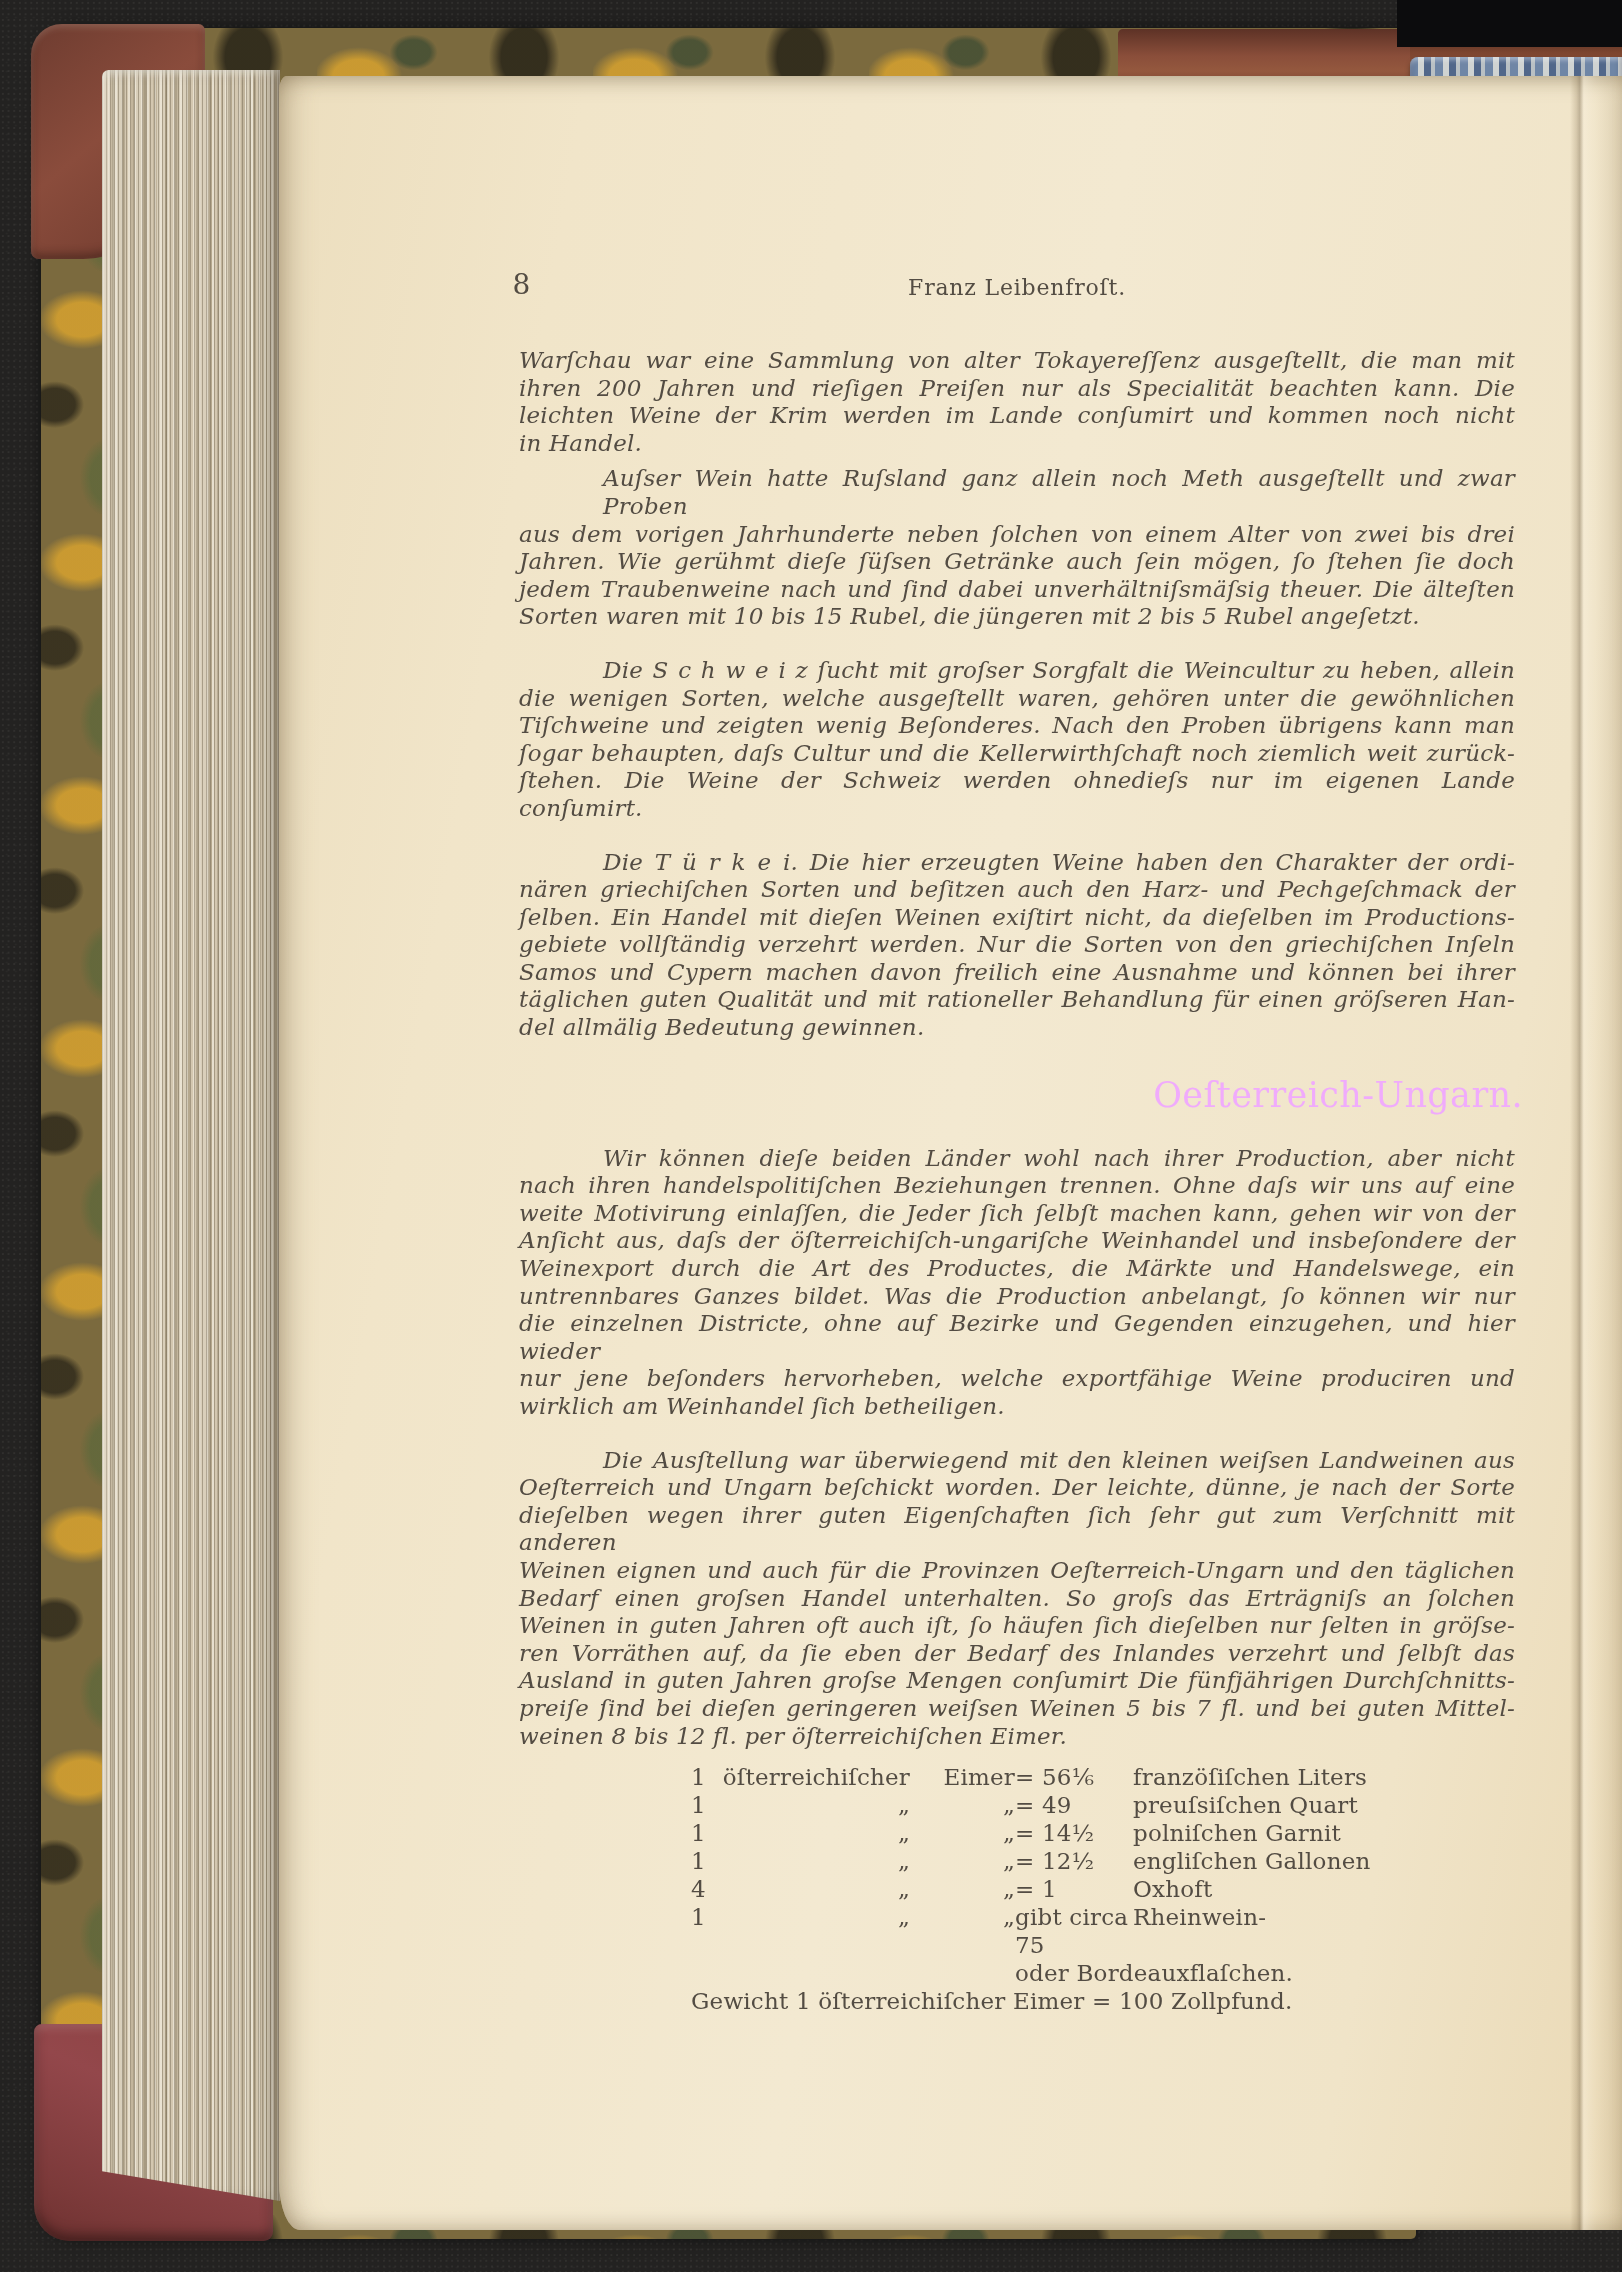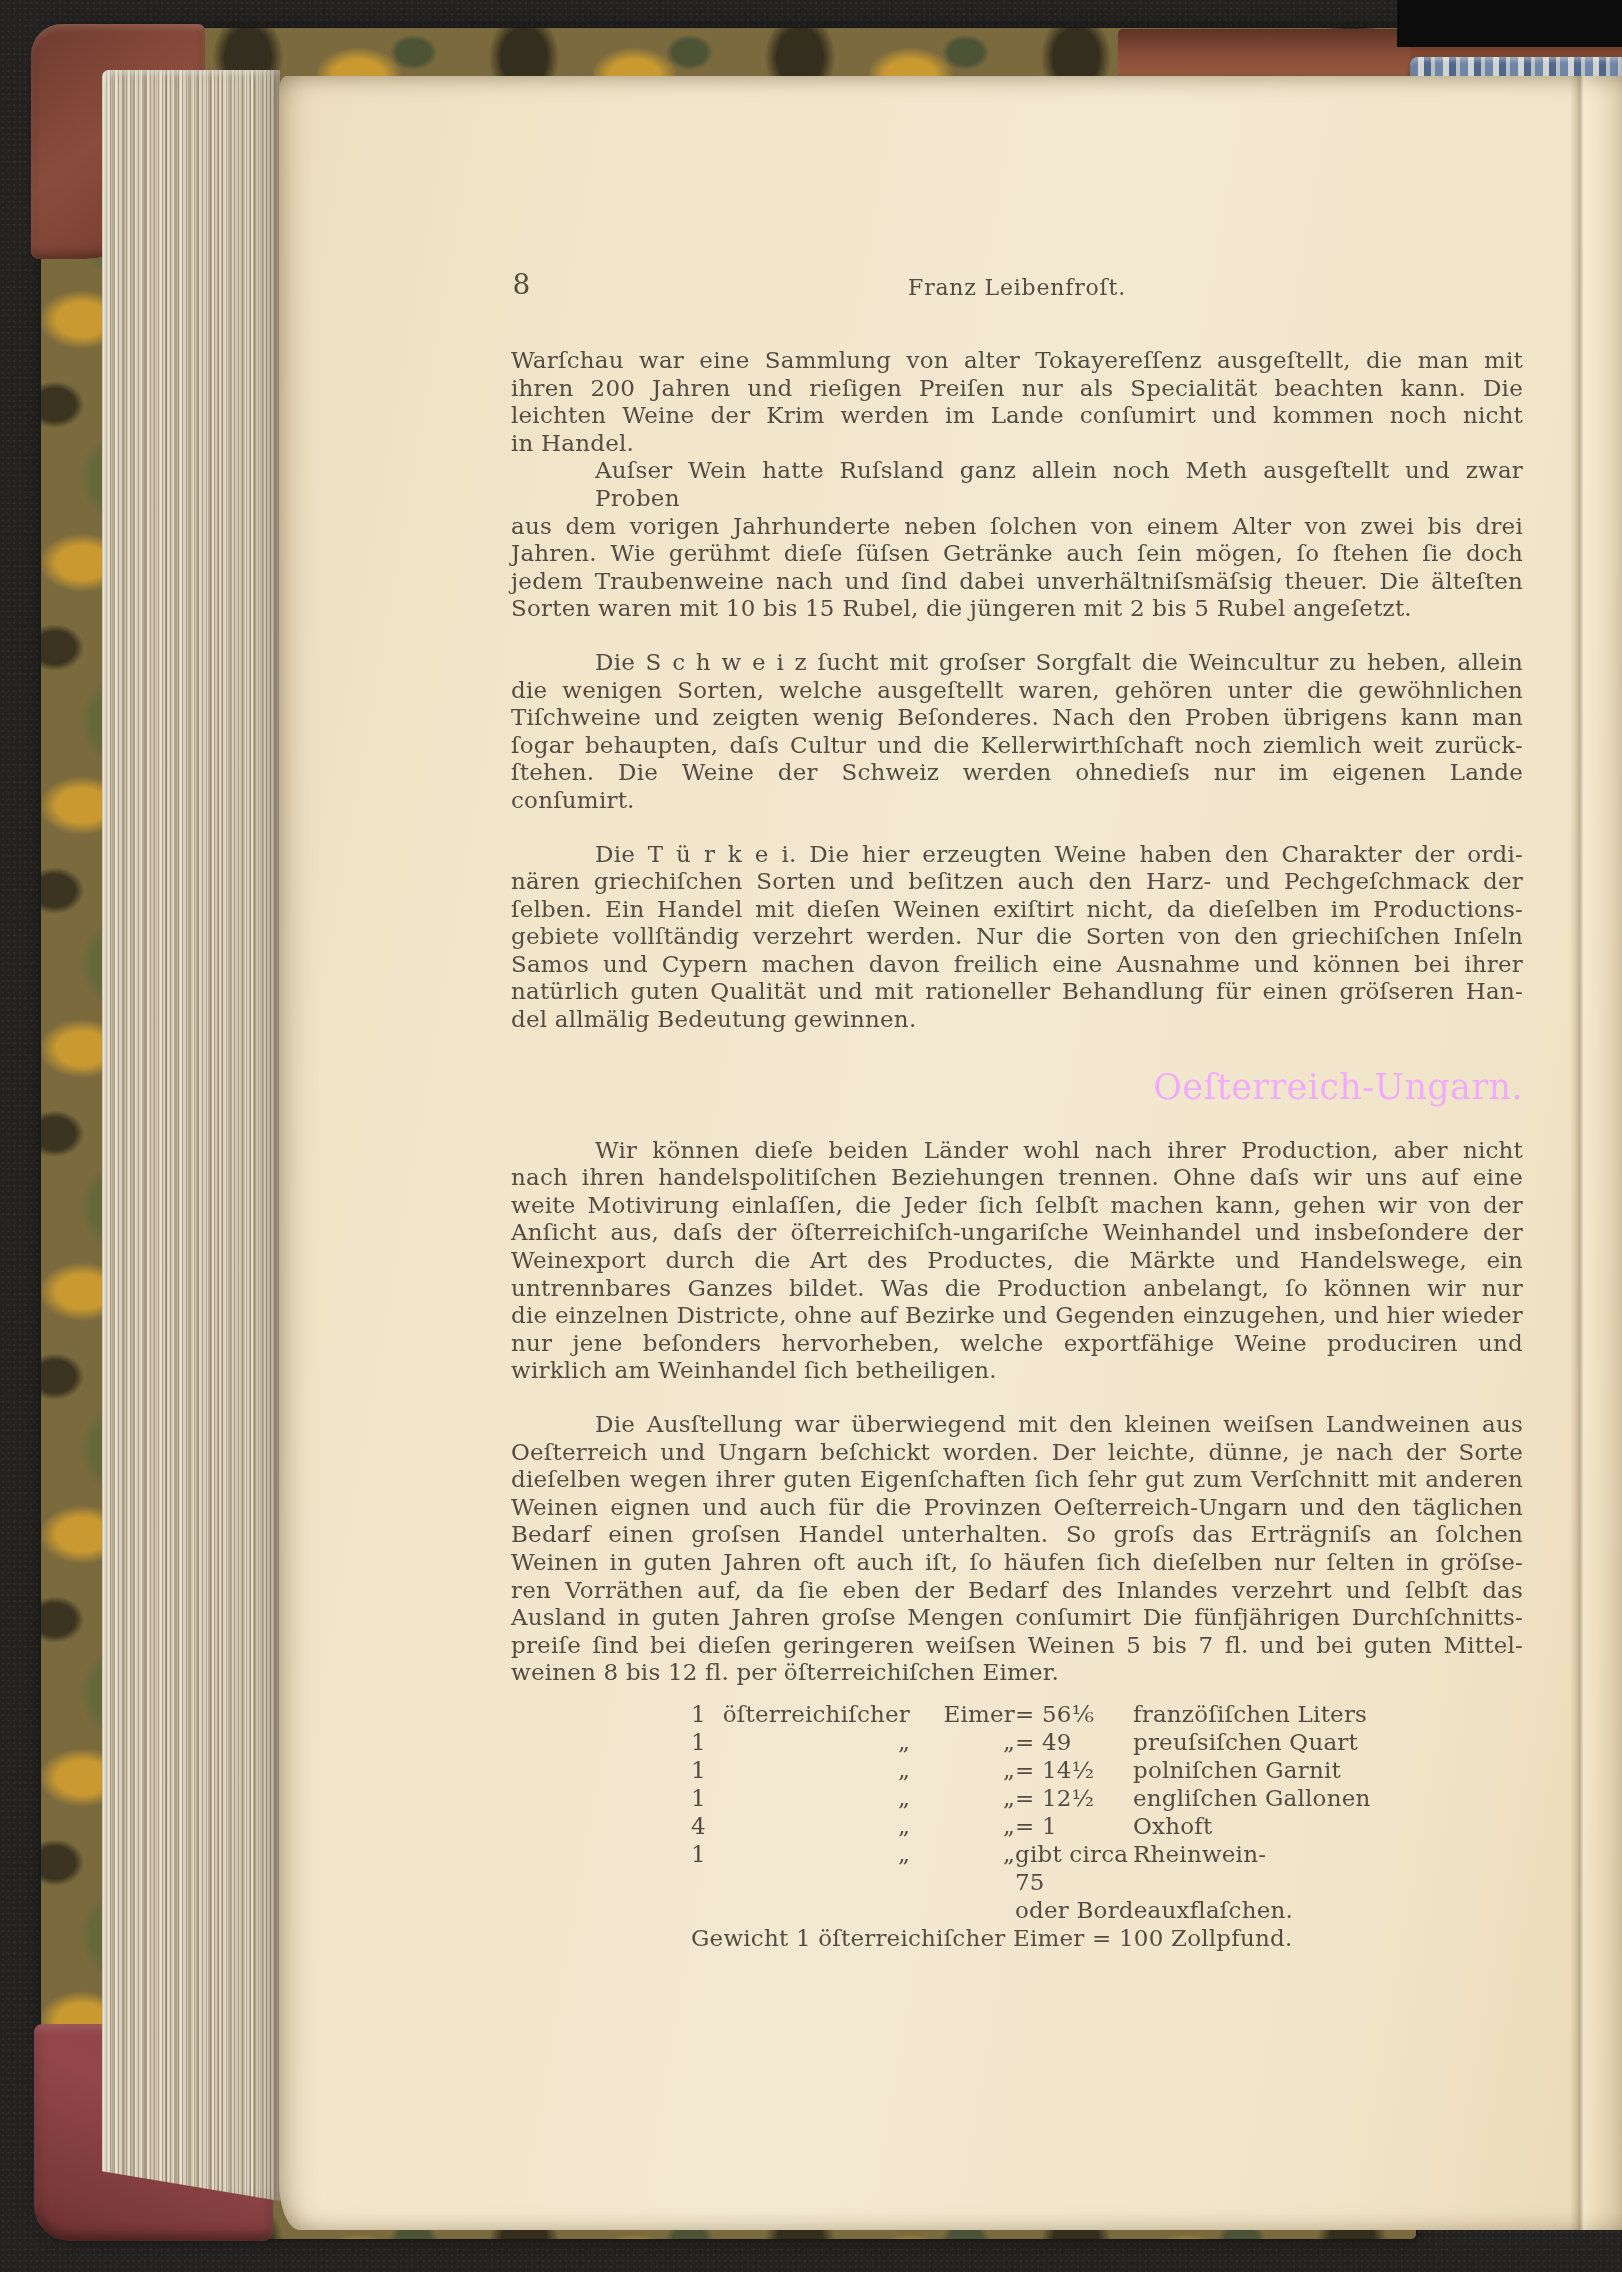--- a/index.html
+++ b/index.html
@@ -79,21 +79,21 @@
     position:absolute;left:1570px;top:76px;width:52px;height:2154px;
     background:linear-gradient(90deg,transparent 0,rgba(120,98,64,.22) 6.5px,rgba(90,72,46,.33) 9.7px,rgba(250,242,224,.45) 13.8px,rgba(240,230,206,.15) 26px,rgba(150,128,90,.22) 52px);
   }
   .text-layer{
     position:absolute;left:511px;top:274px;width:1012px;
     color:#534c43;font-size:23px;line-height:27.6px;letter-spacing:0.2px;
   }
   .page-header{position:relative;height:36px;}
   .page-number{position:absolute;left:1.6px;top:-3.2px;font-size:28px;}
   .running-title{display:block;text-align:center;font-size:22px;letter-spacing:0.8px;}
-  .para{margin:0;}
+  .para{margin:8px;font-style:italic;}
   .para.gap{margin-top:26px;}
   .para.first{margin-top:37px;}
   .line{text-align:justify;text-align-last:justify;text-justify:inter-word;}
   .line.nj{text-align-last:left;}
   .line.ind{padding-left:84px;}
   .section-heading{
     margin:32px 0 29px 0;font-size:35px;line-height:42px;font-weight:400;
     text-align:right;letter-spacing:0.4px;color:#f0abfc;
   }
   .eq-table{margin-top:13px;margin-left:180px;width:746px;}
@@ -146,21 +146,21 @@
     <div class="line">ſtehen.  Die Weine der Schweiz werden ohnedieſs nur im eigenen Lande</div>
     <div class="line nj">conſumirt.</div>
   </div>
 
   <div class="para gap">
     <div class="line ind">Die T ü r k e i.  Die hier erzeugten Weine haben den Charakter der ordi-</div>
     <div class="line">nären griechiſchen Sorten und beſitzen auch den Harz- und Pechgeſchmack der</div>
     <div class="line">ſelben.  Ein Handel mit dieſen Weinen exiſtirt nicht, da dieſelben im Productions-</div>
     <div class="line">gebiete vollſtändig verzehrt werden.  Nur die Sorten von den griechiſchen Inſeln</div>
     <div class="line">Samos und Cypern machen davon freilich eine Ausnahme und können bei ihrer</div>
-    <div class="line">natürlich guten Qualität und mit rationeller Behandlung für einen gröſseren Han-</div>
+    <div class="line">täglichen guten Qualität und mit rationeller Behandlung für einen gröſseren Han-</div>
     <div class="line nj">del allmälig Bedeutung gewinnen.</div>
   </div>
 
   <h2 class="section-heading">Oeſterreich-Ungarn.</h2>
 
   <div class="para">
     <div class="line ind">Wir können dieſe beiden Länder wohl nach ihrer Production, aber nicht</div>
     <div class="line">nach ihren handelspolitiſchen Beziehungen trennen.  Ohne daſs wir uns auf eine</div>
     <div class="line">weite Motivirung einlaſſen, die Jeder ſich ſelbſt machen kann, gehen wir von der</div>
     <div class="line">Anſicht aus, daſs der öſterreichiſch-ungariſche Weinhandel und insbeſondere der</div>

